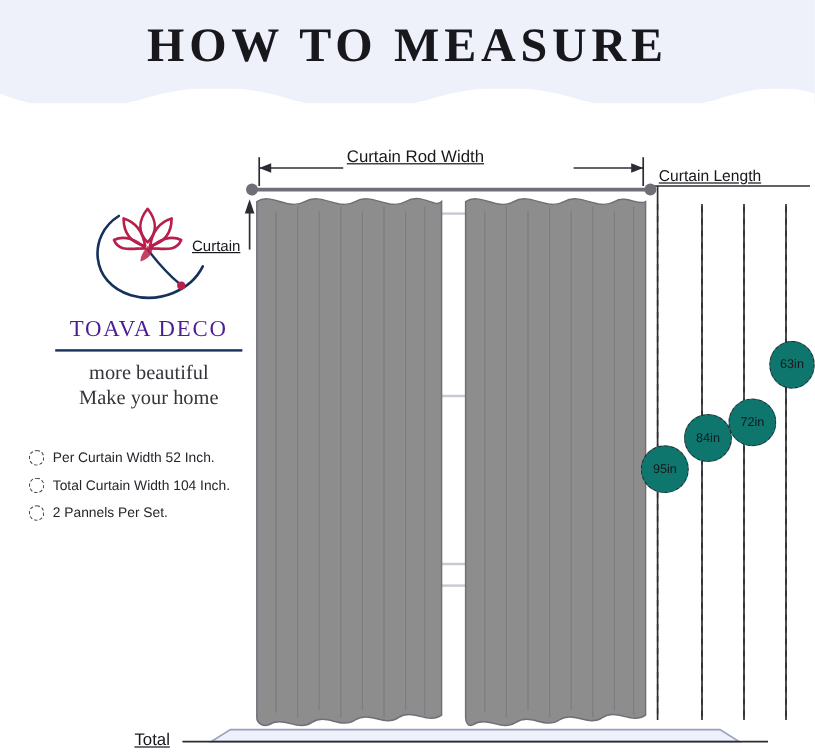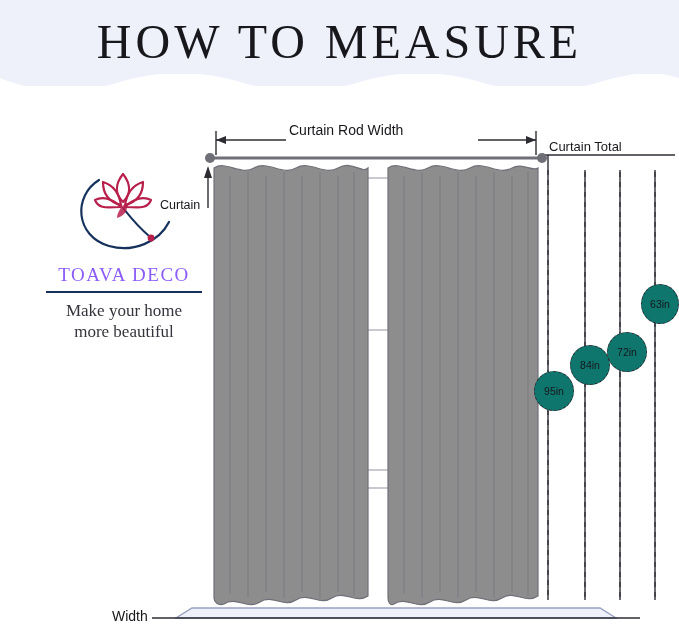--- a/index.html
+++ b/index.html
@@ -38,24 +38,24 @@
     width: 679px;
     height: 22px;
   }
   .header-title {
     position: absolute;
     left: 0;
     top: 14px;
     width: 679px;
     text-align: center;
     font-family: "Liberation Serif", serif;
-    font-size: 48px;
+    font-size: 40px;
     letter-spacing: 4px;
     color: #17171c;
-    font-weight: 400;
+    font-weight: 700;
   }
 
   
   .brand {
     position: absolute;
     left: 24px;
     top: 160px;
     width: 200px;
     text-align: center;
   }
@@ -63,21 +63,21 @@
     width: 118px;
     height: 98px;
     margin: 0 auto;
     position: relative;
   }
   .brand-name {
     margin-top: 6px;
     font-family: "Liberation Serif", serif;
     font-size: 19px;
     letter-spacing: 1.5px;
-    color: #8b5cf6;
+    color: #4c1d95;
   }
   .brand-rule {
     width: 156px;
     height: 2px;
     background: #16325c;
     margin: 5px auto 0 auto;
   }
   .brand-tagline {
     margin-top: 7px;
     font-family: "Liberation Serif", serif;
@@ -118,20 +118,21 @@
     top: 0;
     width: 679px;
     height: 629px;
     pointer-events: none;
   }
   .lbl {
     position: absolute;
     font-size: 12.5px;
     color: #17171c;
     white-space: nowrap;
+    text-decoration: underline;
   }
   .lbl-rod {
     left: 289px;
     top: 122px;
     font-size: 14px;
   }
   .lbl-length {
     left: 549px;
     top: 139px;
     font-size: 13px;
@@ -191,25 +192,39 @@
           <path d="M78,22 C78,34 72,42 60,45 C62,33 68,25 78,22 Z"></path>
           <path d="M30,40 C34,50 44,47 56,47 C48,39 38,36 30,40 Z"></path>
           <path d="M86,40 C82,50 72,47 60,47 C68,39 78,36 86,40 Z"></path>
         </g>
         <path d="M58,45 C54,50 52,54 52,58 C58,56 62,52 62,47 Z" fill="#b81f4b" opacity="0.85"></path>
       </svg>
     </div>
     <div class="brand-name">TOAVA DECO</div>
     <div class="brand-rule"></div>
     <div class="brand-tagline">
+      <div>more beautiful</div>
       <div>Make your home</div>
-      <div>more beautiful</div>
     </div>
   </div>
 
+  <div class="bullets">
+    <div class="bullet-row">
+      <span class="bullet-dot"></span>
+      <span class="bullet-text">Per Curtain Width 52 Inch.</span>
+    </div>
+    <div class="bullet-row">
+      <span class="bullet-dot"></span>
+      <span class="bullet-text">Total Curtain Width 104 Inch.</span>
+    </div>
+    <div class="bullet-row">
+      <span class="bullet-dot"></span>
+      <span class="bullet-text">2 Pannels Per Set.</span>
+    </div>
+  </div>
 
   <svg class="diagram" viewBox="0 0 679 629">
 
     <g stroke="#c9c9d2" stroke-width="2" fill="none">
       <rect x="340" y="178" width="110" height="310"></rect>
       <line x1="340" y1="330" x2="450" y2="330"></line>
       <line x1="340" y1="470" x2="450" y2="470"></line>
     </g>
 
     <g stroke="#2c2c33" stroke-width="1.4">
@@ -280,22 +295,22 @@
       </g>
     </g>
 
     <g>
       <polygon points="176,618 616,618 600,608 192,608" fill="#eef0fa" stroke="#9aa0c0" stroke-width="1.4"></polygon>
       <line x1="152" y1="618" x2="640" y2="618" stroke="#2c2c33" stroke-width="1.4"></line>
     </g>
   </svg>
 
   <div class="lbl lbl-rod">Curtain Rod Width</div>
-  <div class="lbl lbl-length">Curtain Total</div>
+  <div class="lbl lbl-length">Curtain Length</div>
   <div class="lbl lbl-bracket">Curtain</div>
-  <div class="lbl lbl-floor">Width</div>
+  <div class="lbl lbl-floor">Total</div>
 
   <div class="measure-bubble b95">95in</div>
   <div class="measure-bubble b84">84in</div>
   <div class="measure-bubble b72">72in</div>
   <div class="measure-bubble b63">63in</div>
 
 </div>
 
 </body></html>

